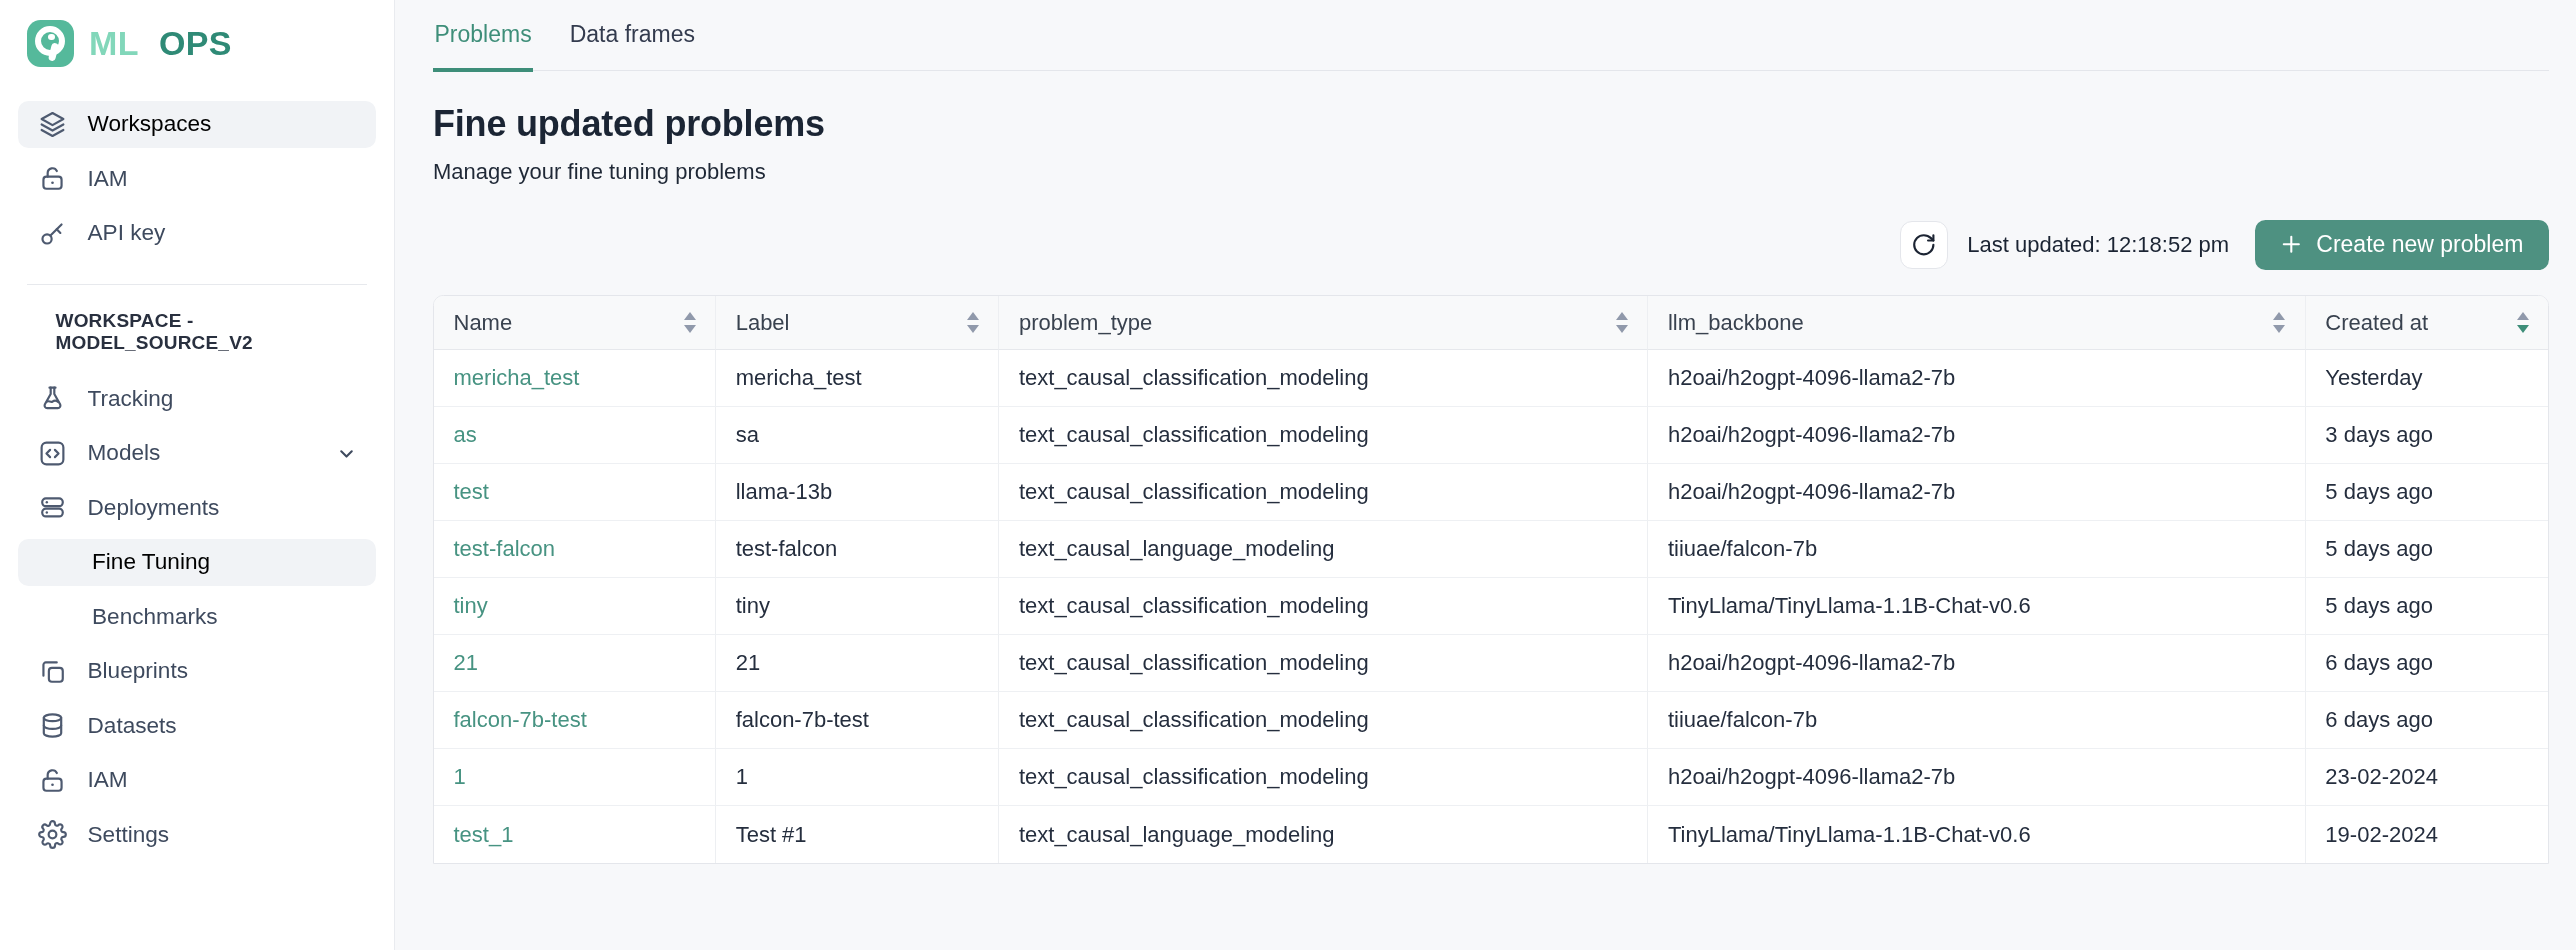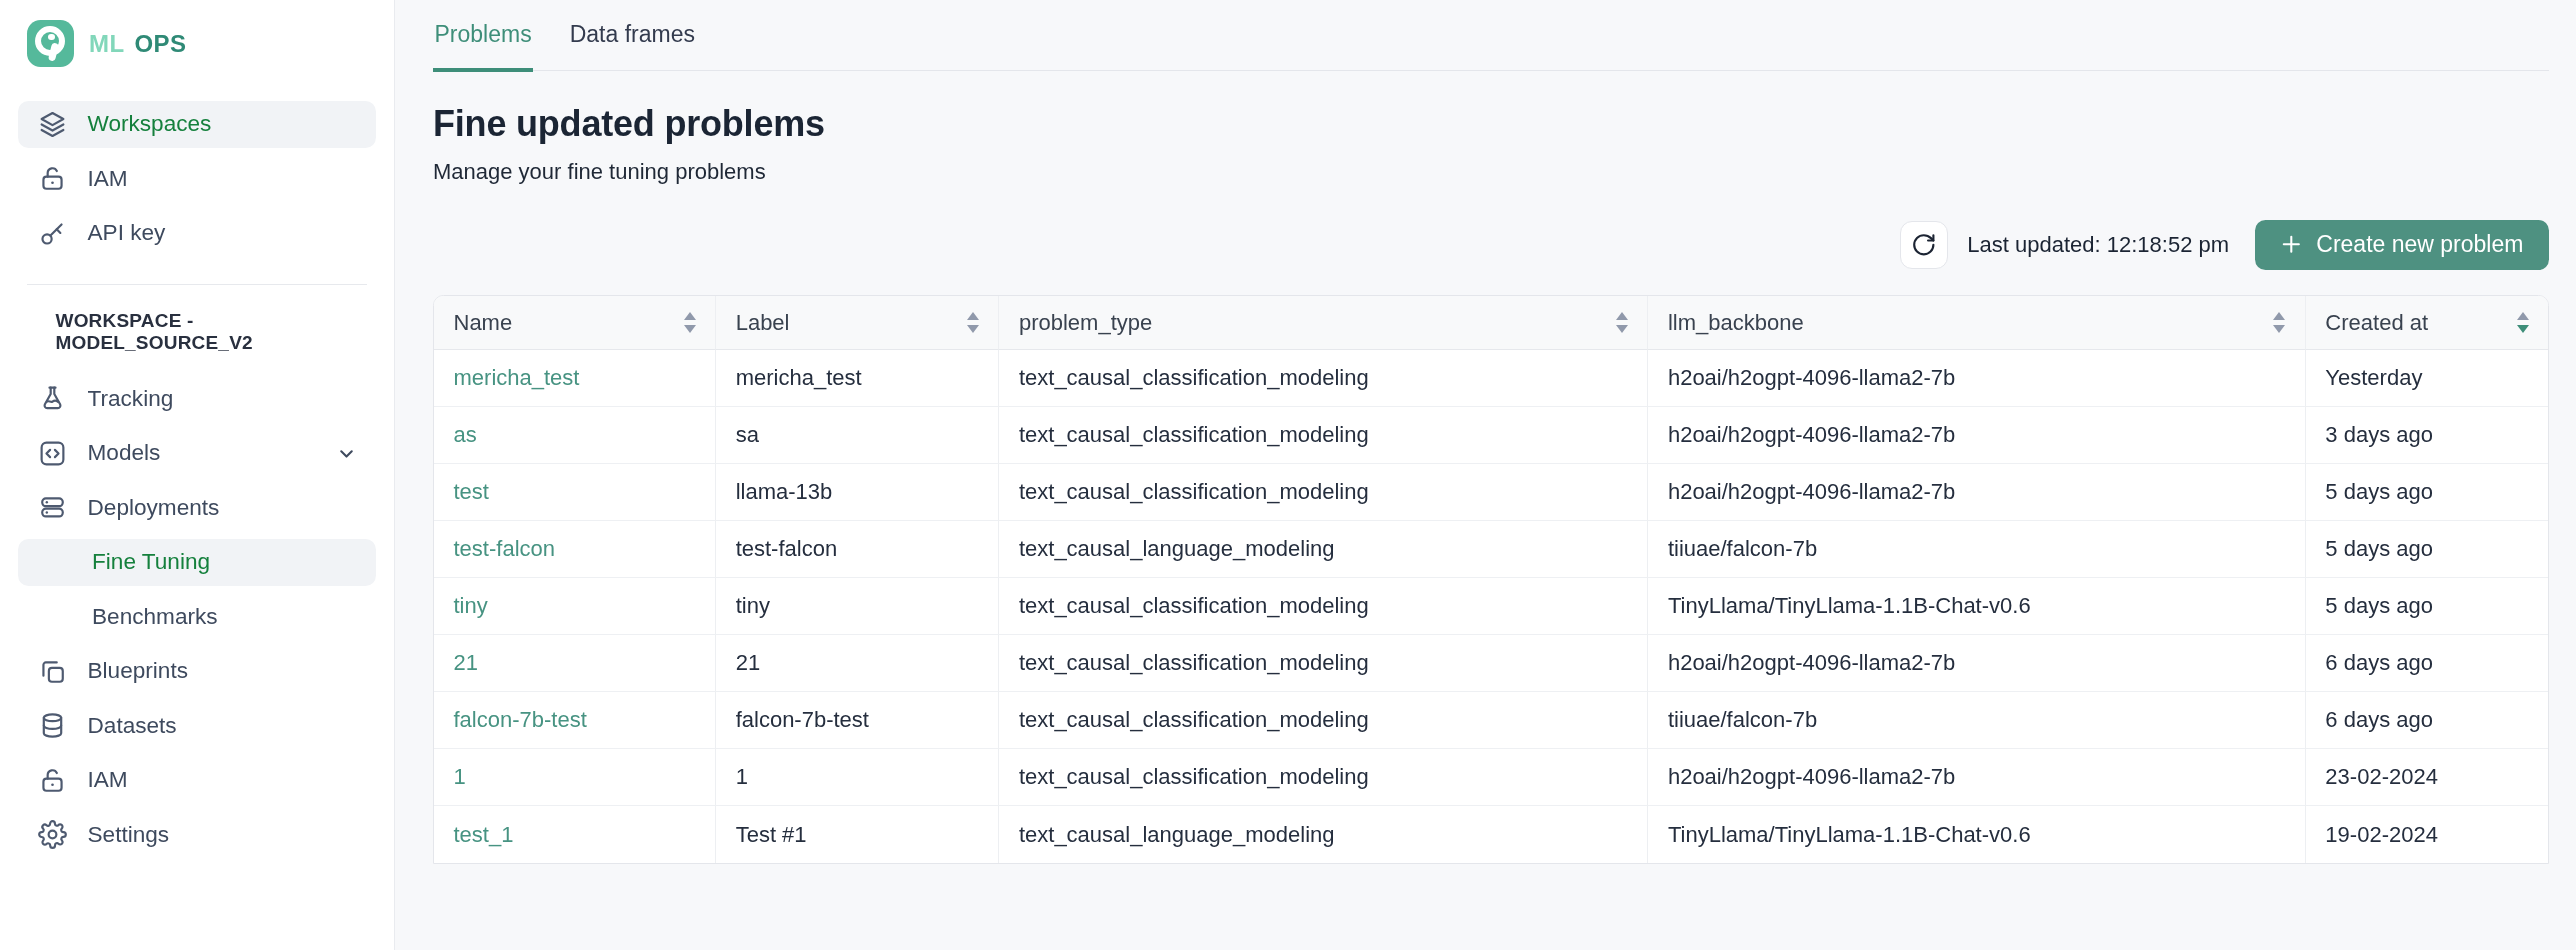--- a/index.html
+++ b/index.html
@@ -29,32 +29,32 @@
     border:6px solid #fff; border-radius:50%;
   }
   .logo-stem {
     position:absolute; left:22.6px; top:22.6px; width:6.8px; height:18px;
     background:#fff; border-radius:3.8px; transform:rotate(14deg);
   }
   .logo-dot {
     position:absolute; left:21px; top:13.5px; width:6.8px; height:6.8px;
     background:#fff; border-radius:50%;
   }
-  .brand { font-size:24px; font-weight:800; letter-spacing:0.4px; display:flex; gap:10px; }
+  .brand { font-size:34px; font-weight:800; letter-spacing:0.4px; display:flex; gap:20px; }
   .brand .ml  { color:#82d7ba; }
   .brand .ops { color:#2f8a76; }
 
   .nav { margin-top:30px; padding:0 18px; }
   .nav-item {
     display:flex; align-items:center; gap:21px;
     height:47px; margin-bottom:7.5px; padding:0 19.5px;
     border-radius:10.5px; font-size:22.6px; color:#3e4a5e;
     cursor:pointer; white-space:nowrap;
   }
-  .nav-item.active { background:#f1f3f6; color:#15803d; font-weight:500; }
+  .nav-item.active { background:#f1f3f6; color:#000000; font-weight:500; }
   .nav-item .icn { width:29px; height:29px; flex:0 0 auto; display:block; }
   .icn svg { width:100%; height:100%; stroke:#4e5a70; fill:none;
              stroke-width:1.8; stroke-linecap:round; stroke-linejoin:round; }
   .nav-item .chev { margin-left:auto; width:21px; height:21px; }
   .chev svg { width:100%; height:100%; stroke:#3e4a5e; fill:none; stroke-width:2.4;
               stroke-linecap:round; stroke-linejoin:round; }
   .nav-sub { padding-left:74px; }
   .nav-divider { border:none; border-top:1.5px solid #e7e9ed; margin:27px 9px 25.6px; }
   .section-label {
     margin:0 18px 21px; padding:0 19.5px;

